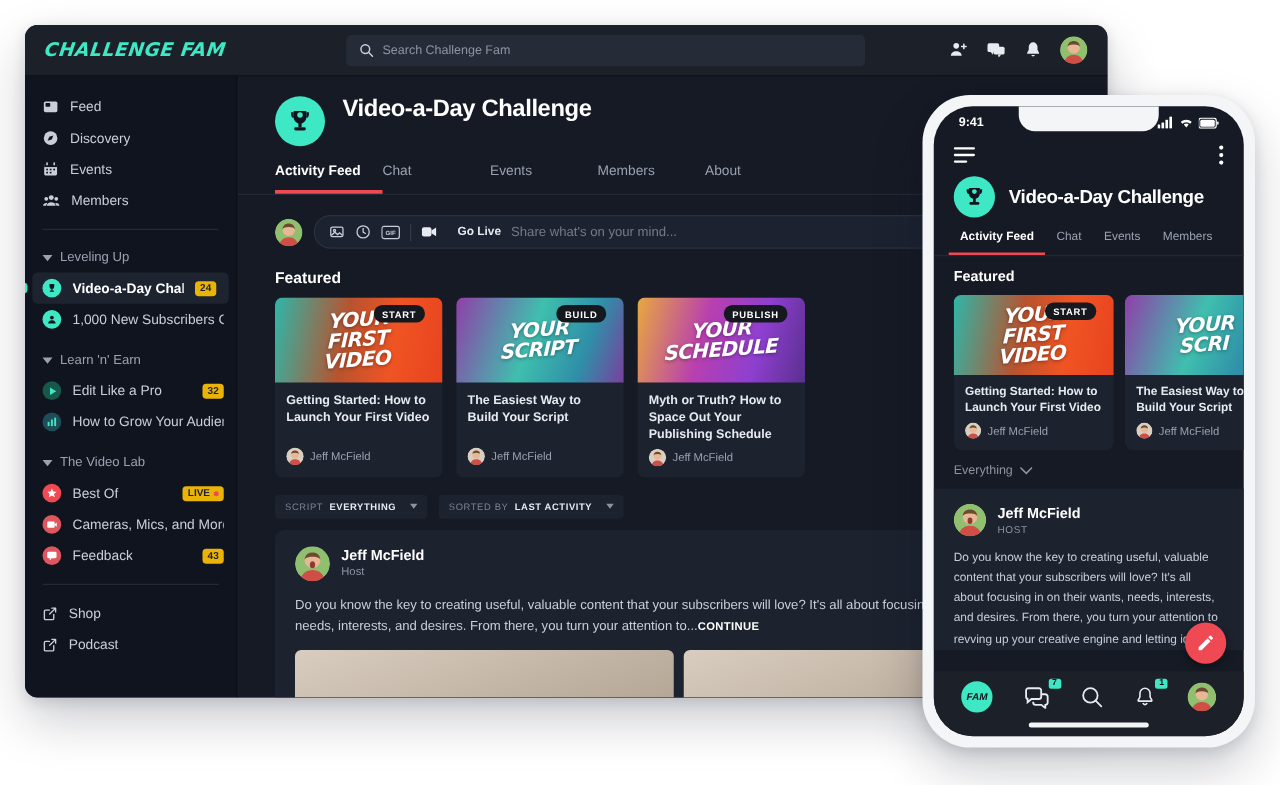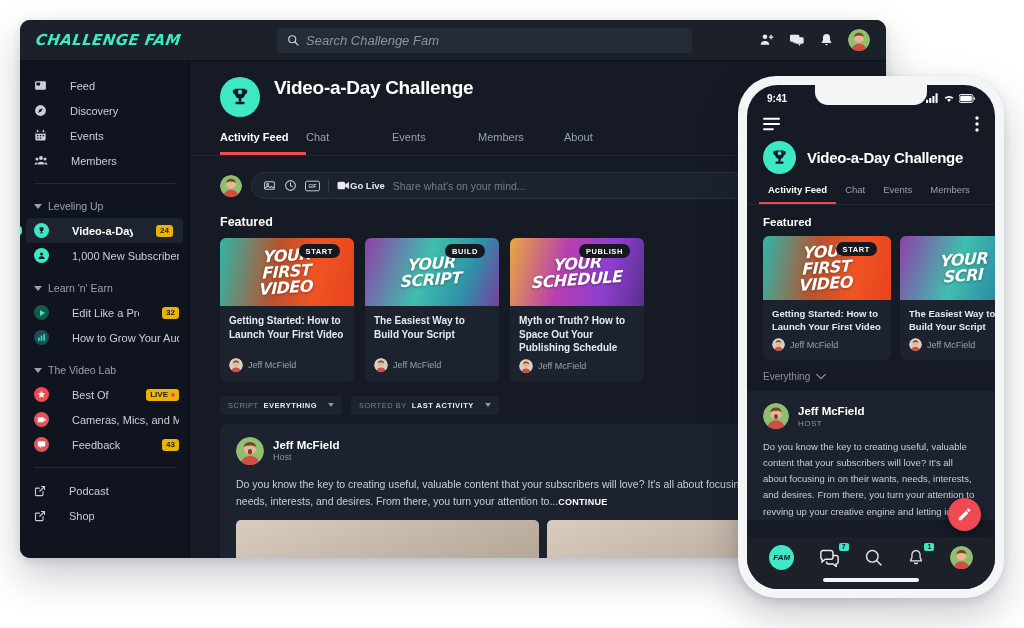--- a/index.html
+++ b/index.html
@@ -30,34 +30,34 @@
     color: #3ee8c4; font-size: 15px; font-weight: bold;
     font-style: italic; letter-spacing: .4px;
     font-family: "DejaVu Sans", sans-serif;
     transform: skewX(-8deg);
   }
   .searchwrap { flex: 1; display: flex; justify-content: center; }
   .searchbox {
     width: 415px; height: 25px; background: #262c37; border-radius: 4px;
     display: flex; align-items: center; gap: 7px; padding: 0 10px;
   }
-  .searchbox .txt { color: #8d93a1; font-size: 13px; font-style: italic; }
+  .searchbox .txt { color: #8d93a1; font-size: 10px; }
   .topicons { display: flex; align-items: center; gap: 14px; padding-right: 16px; }
   .topicons svg { display: block; }
   .av { border-radius: 50%; display: block; }
 
   .body { display: flex; height: 497px; }
 
   
   .sidebar {
     width: 170px; background: #10141e; padding: 12px 0 0 0;
     border-right: 1px solid #0b0e16; position: relative;
   }
   .navitem {
-    display: flex; align-items: center; gap: 23px;
+    display: flex; align-items: center; gap: 9px;
     height: 25px; padding: 0 10px 0 14px;
     color: #c9ced9; font-size: 11px; cursor: pointer; position: relative;
   }
   .navitem .lbl { white-space: nowrap; overflow: hidden; }
   .navitem.active { background: #1e242f; border-radius: 4px; margin: 0 6px; padding-left: 8px; }
   .navitem.active .lbl { color: #fff; font-weight: bold; }
   .navitem.active::before {
     content: ""; position: absolute; left: -9px; top: 8px;
     width: 5px; height: 9px; background: #3ee8c4; border-radius: 0 3px 3px 0;
   }
@@ -94,21 +94,21 @@
   .tab { color: #9aa1b0; font-size: 11px; padding: 0 0 9px 0; width: 86px; cursor: pointer; }
   .tab.active { color: #fff; font-weight: bold; border-bottom: 3px solid #ef4a54; }
 
   .scroll { padding: 16px 20px 0 30px; }
   .composer { display: flex; align-items: center; gap: 9px; }
   .cbox {
     flex: 1; height: 27px; background: #1c2230; border: 1px solid #2a3140; border-radius: 14px;
     display: flex; align-items: center; gap: 8px; padding: 0 11px;
   }
   .cbox .sep { width: 1px; height: 14px; background: #333b4b; }
-  .golive { display: flex; align-items: center; gap: 0; color: #e7eaf0; font-size: 9.5px; font-weight: bold; }
+  .golive { display: flex; align-items: center; gap: 16px; color: #e7eaf0; font-size: 9.5px; font-weight: bold; }
   .cplace { color: #737b8b; font-size: 10.5px; flex: 1; }
 
   .secttitle { color: #fff; font-size: 12.5px; font-weight: bold; margin: 16px 0 9px 0; }
 
   .cards { display: flex; gap: 11px; position: relative; }
   .card { width: 134px; background: #1c222e; border-radius: 6px; overflow: hidden; flex: 0 0 134px; }
   .thumb { height: 68px; position: relative; display: flex; align-items: center; justify-content: center; overflow: hidden; }
   .th1 { background: linear-gradient(100deg,#2fb6a8 0%,#b8532f 42%,#f05423 70%,#e8431f 100%); }
   .th2 { background: linear-gradient(110deg,#8f3fa8 0%,#3fbfae 45%,#2f8fa8 75%,#7a3f9e 100%); }
   .th3 { background: linear-gradient(105deg,#e8a83f 0%,#b83fb0 40%,#8f3fd0 70%,#5a2f8f 100%); }
@@ -389,28 +389,28 @@
           <span class="badge">43</span>
         </div>
 
         <div class="divider"></div>
 
         <div class="navitem">
           <svg width="12" height="12" viewBox="0 0 24 24" fill="none" stroke="#c9ced9" stroke-width="2.2">
             <path d="M18 13v6.5a1.8 1.8 0 0 1-1.8 1.8H4.8A1.8 1.8 0 0 1 3 19.5V8a1.8 1.8 0 0 1 1.8-1.8H11" stroke-linecap="round"></path>
             <path d="M15 3h6v6M21 3l-9.5 9.5" stroke-linecap="round" stroke-linejoin="round"></path>
           </svg>
-          <span class="lbl">Podcast</span>
+          <span class="lbl">Shop</span>
         </div>
         <div class="navitem">
           <svg width="12" height="12" viewBox="0 0 24 24" fill="none" stroke="#c9ced9" stroke-width="2.2">
             <path d="M18 13v6.5a1.8 1.8 0 0 1-1.8 1.8H4.8A1.8 1.8 0 0 1 3 19.5V8a1.8 1.8 0 0 1 1.8-1.8H11" stroke-linecap="round"></path>
             <path d="M15 3h6v6M21 3l-9.5 9.5" stroke-linecap="round" stroke-linejoin="round"></path>
           </svg>
-          <span class="lbl">Shop</span>
+          <span class="lbl">Podcast</span>
         </div>
       </div>
 
       <div class="main">
 
         <div class="grouphead">
           <div class="gavatar">
             <svg width="22" height="22" viewBox="0 0 24 24" fill="#10141e">
               <path d="M6.5 3h11v5.5a5.5 5.5 0 0 1-11 0z"></path>
                 <circle cx="12" cy="6.6" r="2.4" fill="#3ee8c4"></circle>

